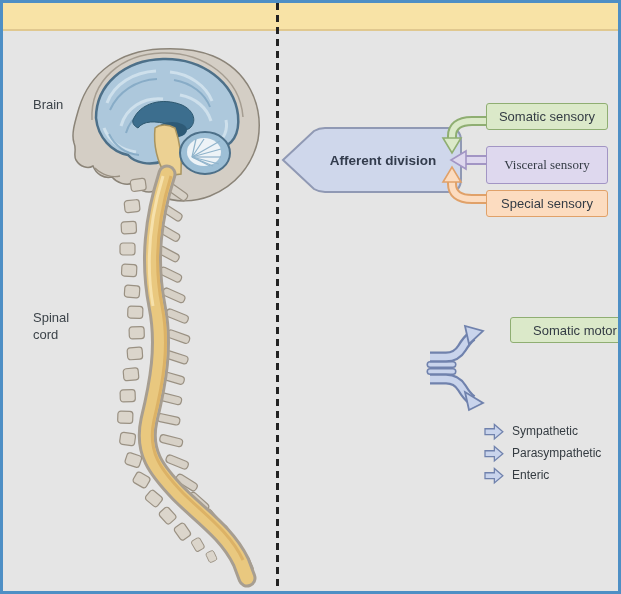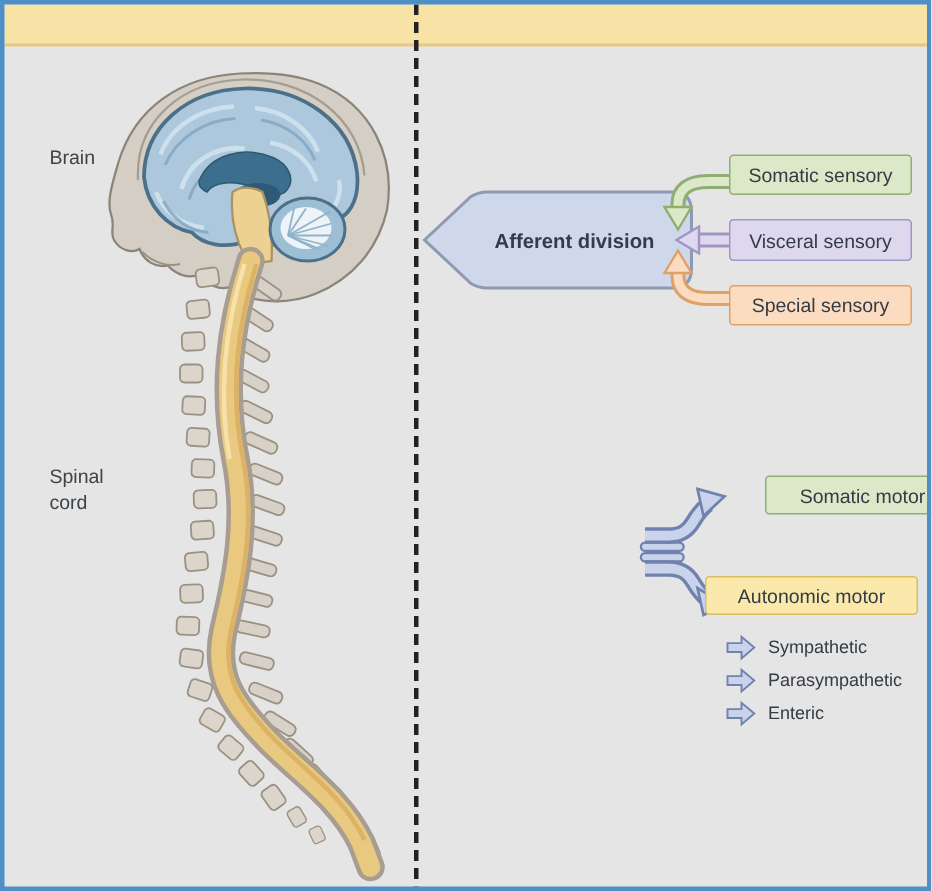--- a/index.html
+++ b/index.html
@@ -198,25 +198,24 @@
       <use href="#blockArrow" transform="translate(485,468.5) scale(0.85)"></use>
     </g>
   </svg>
 
   <div class="side-label" style="left:33px;top:96px;">Brain</div>
   <div class="side-label" style="left:33px;top:309px;width:48px;">Spinal cord</div>
 
   <div class="division-label" style="left:308px;top:147px;width:150px;height:26px;font-weight:bold;">Afferent division</div>
 
   <div class="chip green" style="left:486px;top:103px;width:122px;height:27px;">Somatic sensory</div>
-  <div class="chip purple" style="left:486px;top:146px;width:122px;height:28px;">Visceral sensory</div>
+  <div class="chip purple" style="left:486px;top:146px;width:122px;height:38px;font-family:Liberation Serif, serif;">Visceral sensory</div>
   <div class="chip orange" style="left:486px;top:190px;width:122px;height:27px;">Special sensory</div>
 
 
   <div class="chip green" style="left:470px;top:317px;width:130px;height:26px;margin-left:40px;">Somatic motor</div>
-  <div class="chip yellow" style="left:470px;top:384px;width:142px;height:26px;">Autonomic motor</div>
 
   <div class="sub-label" style="left:512px;top:424px;">Sympathetic</div>
   <div class="sub-label" style="left:512px;top:446px;">Parasympathetic</div>
   <div class="sub-label" style="left:512px;top:468px;">Enteric</div>
 
   <div class="frame"></div>
 </div>
 
 </body></html>

